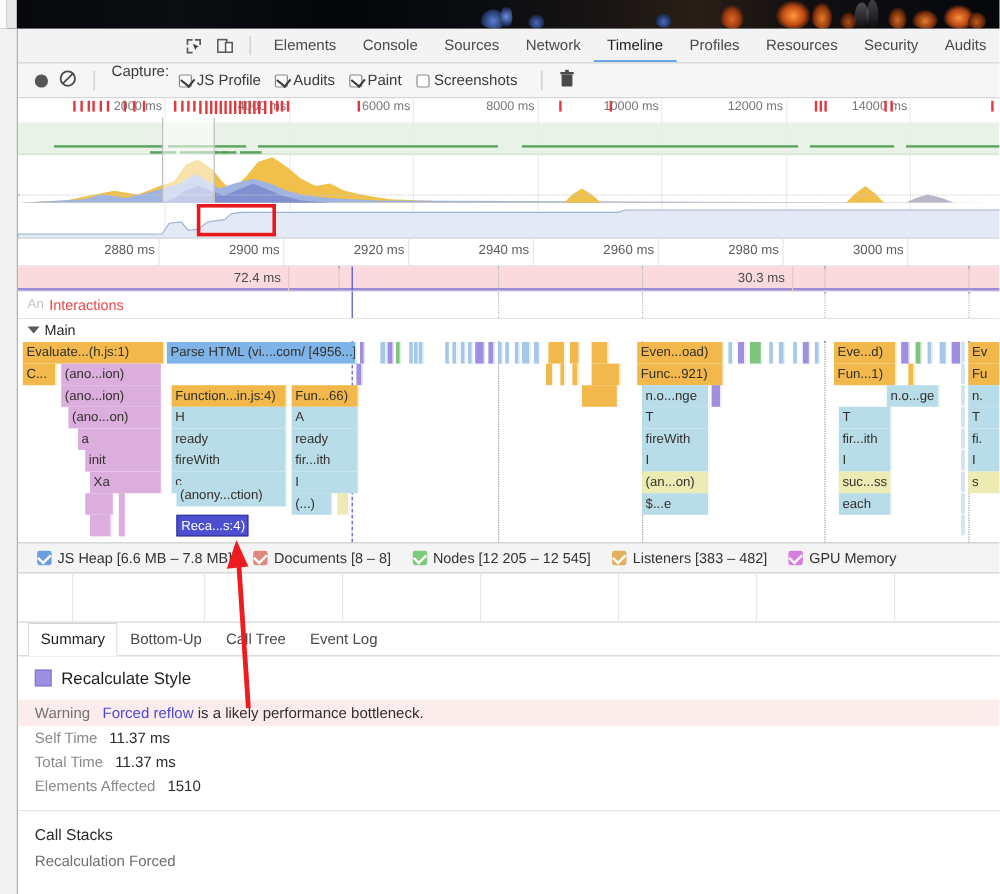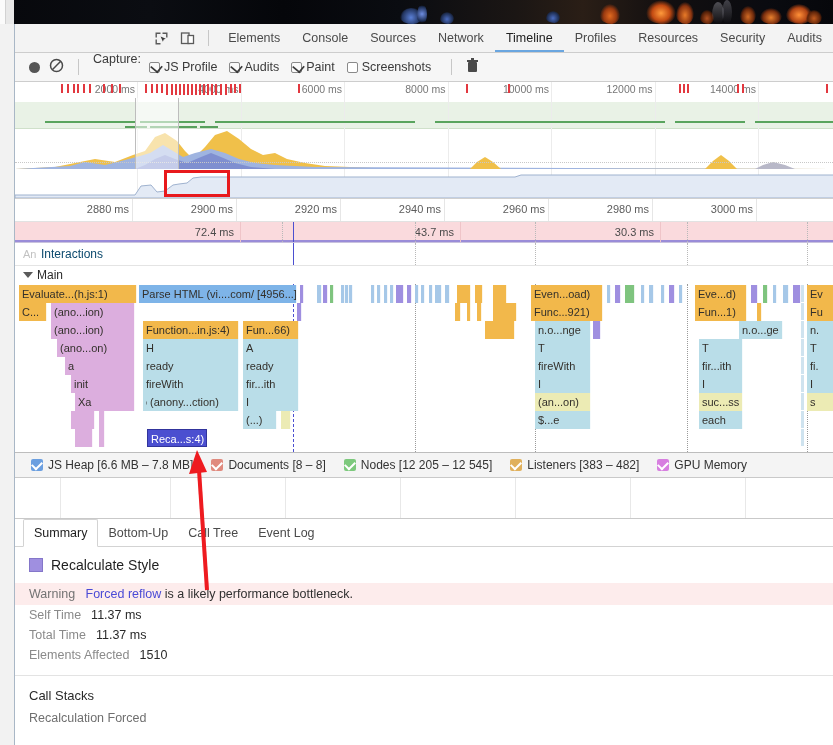--- a/index.html
+++ b/index.html
@@ -71,21 +71,21 @@
 
   
   .ruler{position:relative;height:22px;background:#fff;border-bottom:1px solid #e2e2e2;}
   .rk{position:absolute;top:0;height:22px;border-left:1px solid #e6e6e6;}
   .rk span{position:absolute;right:4px;top:4px;font-size:11px;color:#5c5c5c;white-space:nowrap;}
   .frames{position:relative;height:20px;background:#fadadd;border-bottom:1px solid #c9c2de;}
   .fr{position:absolute;top:0;height:20px;border-right:1px solid #efc4c8;
     font-size:11px;color:#4b4b4b;text-align:right;line-height:20px;padding-right:6px;box-sizing:border-box;}
   .purple-rule{position:absolute;left:0;bottom:0;width:100%;height:2px;background:#9a8cd8;}
   .interactions{position:relative;height:22px;background:#fff;border-bottom:1px solid #e4e4e4;}
-  .int-label{position:absolute;left:26px;top:4px;font-size:12px;color:#0c4a6e;}
+  .int-label{position:absolute;left:26px;top:4px;font-size:12px;color:#ef4444;}
   .int-ghost{position:absolute;left:8px;top:5px;font-size:11px;color:#c2c2c2;}
   .mainrow{position:relative;height:18px;background:#fff;}
   .main-label{position:absolute;left:22px;top:2px;font-size:12px;color:#2b2b2b;}
   .tri{position:absolute;left:8px;top:6px;width:0;height:0;
     border-left:5px solid transparent;border-right:5px solid transparent;border-top:6px solid #5a5a5a;}
 
   
   .flamewrap{position:relative;height:168px;background:#fff;overflow:hidden;
     border-bottom:1px solid #bdbdbd;}
   .fb{position:absolute;height:18px;box-sizing:border-box;border-right:1px solid rgba(255,255,255,.85);
@@ -351,21 +351,20 @@
           <span>2980 ms</span>
         </div>
         <div class="rk" style="left: 741px;">
           <span>3000 ms</span>
         </div>
       </div>
 
     <div class="frames" id="framesband">
       <div class="purple-rule"></div>
     <div class="fr" style="left: 14px; width: 212px;">72.4 ms</div>
-        <div class="fr" style="left: 226px; width: 220px;">43.7 ms</div>
         <div class="fr" style="left: 446px; width: 200px;">30.3 ms</div>
         <div style="position: absolute; top: 0px; height: 20px; border-left: 1px dotted rgb(185, 185, 185); left: 267px;"></div>
         <div style="position: absolute; top: 0px; height: 20px; border-left: 1px dotted rgb(185, 185, 185); left: 400px;"></div>
         <div style="position: absolute; top: 0px; height: 20px; border-left: 1px dotted rgb(185, 185, 185); left: 520px;"></div>
         <div style="position: absolute; top: 0px; height: 20px; border-left: 1px dotted rgb(185, 185, 185); left: 672px;"></div>
         <div style="position: absolute; top: 0px; height: 20px; border-left: 1px dotted rgb(185, 185, 185); left: 792px;"></div>
         <div style="position: absolute; top: 0px; height: 20px; border-left: 1px solid rgb(75, 79, 208); left: 278px;"></div>
       </div>
 
     <div class="interactions">
@@ -468,21 +467,21 @@
         <div class="fb" style="left: 684px; width: 44px; top: 91px; background: rgb(185, 221, 232);">I</div>
         <div class="fb" style="left: 792px; width: 30px; top: 91px; background: rgb(185, 221, 232);">I</div>
         <div class="fb" style="left: 60px; width: 60px; top: 109px; background: rgb(220, 174, 222);">Xa</div>
         <div class="fb" style="left: 128px; width: 96px; top: 109px; background: rgb(185, 221, 232);">c</div>
         <div class="fb" style="left: 228px; width: 56px; top: 109px; background: rgb(185, 221, 232);">I</div>
         <div class="fb" style="left: 520px; width: 56px; top: 109px; background: rgb(236, 235, 180);">(an...on)</div>
         <div class="fb" style="left: 684px; width: 44px; top: 109px; background: rgb(236, 235, 180);">suc...ss</div>
         <div class="fb" style="left: 792px; width: 30px; top: 109px; background: rgb(236, 235, 180);">s</div>
         <div class="fb" style="left: 56px; width: 24px; top: 127px; background: rgb(220, 174, 222);"></div>
         <div class="fb" style="left: 84px; width: 6px; top: 127px; background: rgb(220, 174, 222);"></div>
-        <div class="fb" style="left: 132px; width: 92px; top: 109px; background: rgb(185, 221, 232);">(anony...ction)</div>
+        <div class="fb" style="left: 132px; width: 92px; top: 120px; background: rgb(185, 221, 232);">(anony...ction)</div>
         <div class="fb" style="left: 228px; width: 34px; top: 127px; background: rgb(185, 221, 232);">(...)</div>
         <div class="fb" style="left: 266px; width: 10px; top: 127px; background: rgb(236, 235, 180);"></div>
         <div class="fb" style="left: 520px; width: 56px; top: 127px; background: rgb(185, 221, 232);">$...e</div>
         <div class="fb" style="left: 684px; width: 44px; top: 127px; background: rgb(185, 221, 232);">each</div>
         <div class="fb" style="left: 60px; width: 18px; top: 145px; background: rgb(220, 174, 222);"></div>
         <div class="fb" style="left: 84px; width: 6px; top: 145px; background: rgb(220, 174, 222);"></div>
         <div class="fb sel-bar" style="left: 132px; width: 60px; top: 145px; color: rgb(255, 255, 255);">Reca...s:4)</div>
         <div style="position: absolute; left: 786px; top: 1px; width: 3px; height: 17px; background: rgb(207, 227, 239);"></div>
         <div style="position: absolute; left: 786px; top: 19px; width: 3px; height: 17px; background: rgb(207, 227, 239);"></div>
         <div style="position: absolute; left: 786px; top: 37px; width: 3px; height: 17px; background: rgb(207, 227, 239);"></div>

